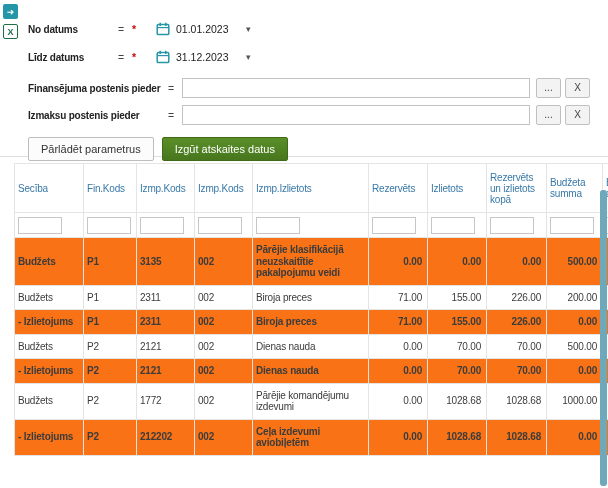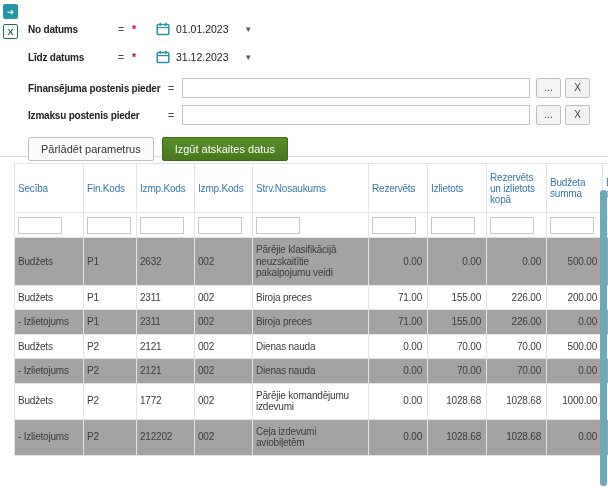--- a/index.html
+++ b/index.html
@@ -40,21 +40,21 @@
 
   
   .table-area{padding:6px 12px 0 14px;}
   table{border-collapse:collapse;table-layout:fixed;width:578px;font-size:10px;}
   th,td{border:1px solid #e4e4e4;overflow:hidden;letter-spacing:-0.2px;}
   th{color:#3878a8;font-weight:normal;text-align:left;vertical-align:middle;
      padding:3px;line-height:1.1;height:42px;background:#fff;}
   .filter-cell{padding:3px;background:#fff;height:18px;}
   .filter-input{width:38px;height:15px;border:1px solid #c6c6c6;font-family:inherit;font-size:10px;padding:0 2px;}
   td{padding:6px 3px;line-height:1.15;vertical-align:middle;color:#3c3c3c;background:#fff;}
-  tr.stripe td{background:#a3a3a3;}
+  tr.stripe td{background:#f97316;font-weight:bold;}
   td.num{text-align:right;padding-right:5px;}
   .col-0{width:62px;}.col-1{width:46px;}.col-2{width:51px;margin-left:44px;}.col-3{width:51px;}.col-4{width:109px;}
   .col-5{width:52px;}.col-6{width:52px;}.col-7{width:53px;}.col-8{width:49px;}.col-9{width:53px;}
 
   
   .vscroll{position:absolute;right:1px;top:190px;bottom:2px;width:7px;background:#eef2f3;border-radius:3px;}
   .vthumb{width:7px;height:100%;background:#6da9ba;border-radius:3px;}
 </style>
 </head>
 <body>
@@ -134,21 +134,21 @@
   <div class="divider"></div>
 
   <div class="table-area">
     <table>
       <thead>
         <tr id="head-row">
             <th class="col-0">Secība</th>
             <th class="col-1">Fin.Kods</th>
             <th class="col-2">Izmp.Kods</th>
             <th class="col-3">Izmp.Kods</th>
-            <th class="col-4">Strv.Nosaukums</th>
+            <th class="col-4">Izmp.Izlietots</th>
             <th class="col-5">Rezervēts</th>
             <th class="col-6">Izlietots</th>
             <th class="col-7">Rezervēts un izlietots kopā</th>
             <th class="col-8">Budžeta summa</th>
             <th class="col-9">Budžeta atlikums</th>
           </tr>
         <tr id="filter-row">
             <td class="col-0 filter-cell"><input class="filter-input" style=""></td>
             <td class="col-1 filter-cell"><input class="filter-input" style=""></td>
             <td class="col-2 filter-cell"><input class="filter-input" style=""></td>
@@ -158,21 +158,21 @@
             <td class="col-6 filter-cell"><input class="filter-input" style=""></td>
             <td class="col-7 filter-cell"><input class="filter-input" style=""></td>
             <td class="col-8 filter-cell"><input class="filter-input" style=""></td>
             <td class="col-9 filter-cell"><input class="filter-input" style=""></td>
           </tr>
       </thead>
       <tbody id="table-body">
           <tr class="stripe">
             <td class="col-0">Budžets</td>
             <td class="col-1">P1</td>
-            <td class="col-2">2632</td>
+            <td class="col-2">3135</td>
             <td class="col-3">002</td>
             <td class="col-4">Pārējie klasifikācijā neuzskaitītie pakalpojumu veidi</td>
             <td class="col-5 num">0.00</td>
             <td class="col-6 num">0.00</td>
             <td class="col-7 num">0.00</td>
             <td class="col-8 num">500.00</td>
             <td class="col-9 num">500.00</td>
           </tr>
           <tr>
             <td class="col-0">Budžets</td>

